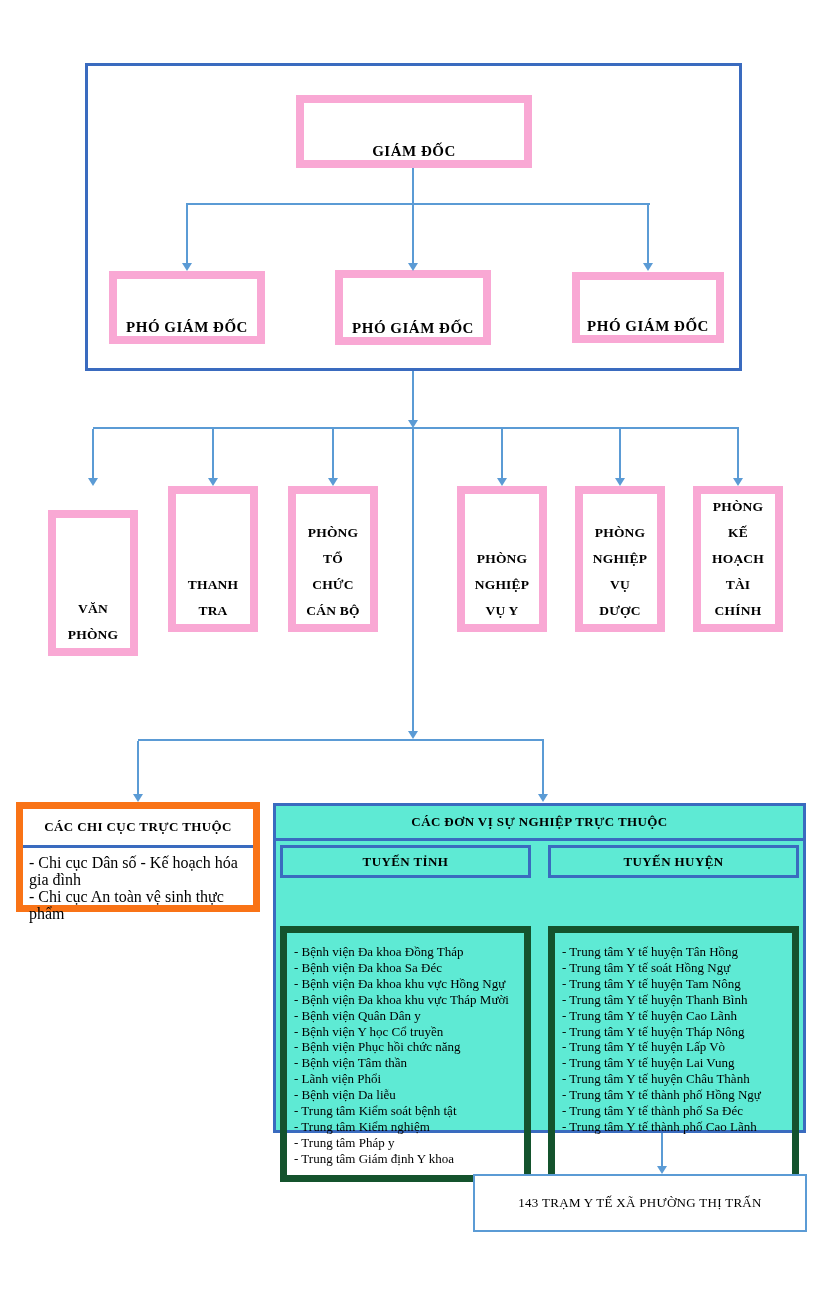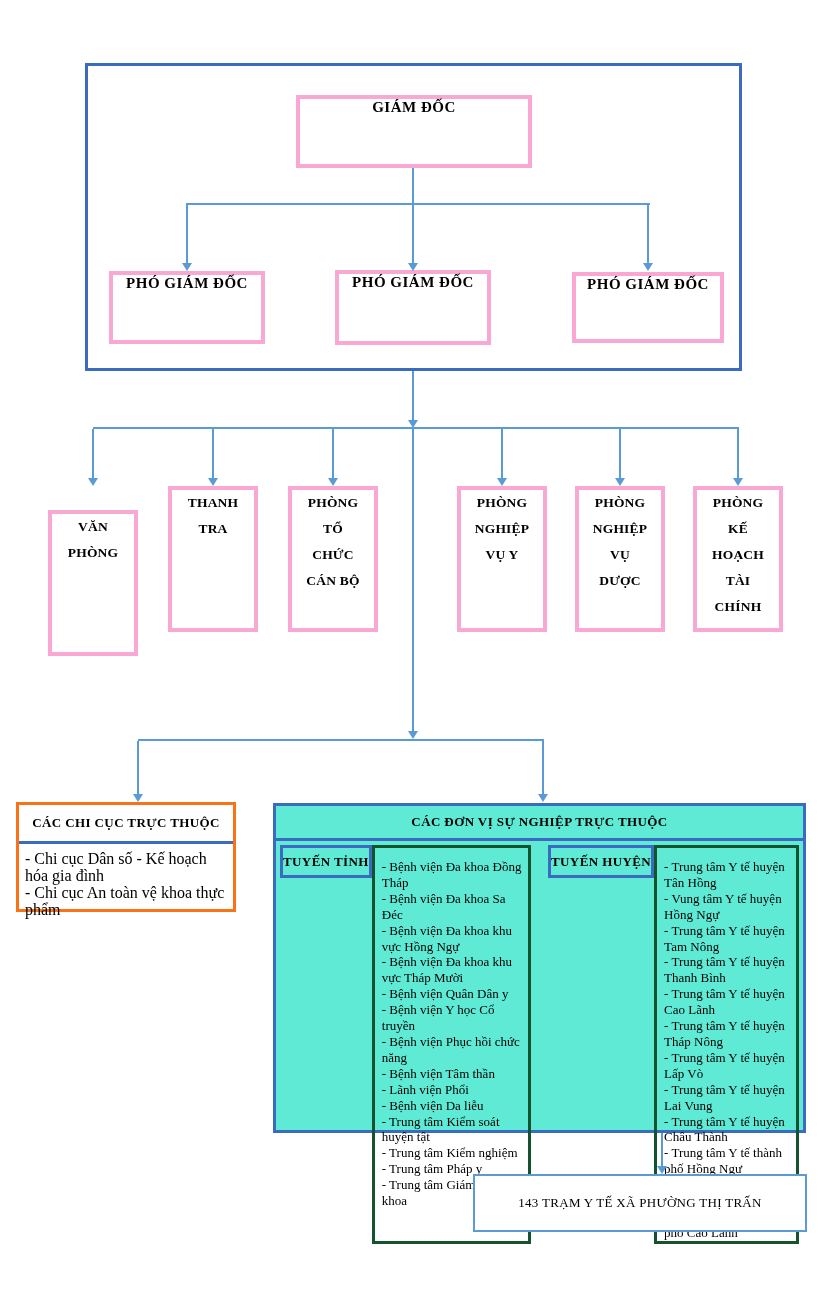--- a/index.html
+++ b/index.html
@@ -1,56 +1,56 @@
 <!DOCTYPE html>
 <html><head>
 <meta charset="utf-8">
 <style>
   * { margin:0; padding:0; box-sizing:border-box; }
   html,body { background:#ffffff; }
   body { font-family:"Liberation Serif","DejaVu Serif",serif; color:#000; }
   .canvas { position:relative; width:820px; height:1300px; background:#fff; overflow:hidden; }
 
   
-  .box { position:absolute; border:4px solid #f9a8d4; background:#fff;
-         display:flex; align-items:flex-start; justify-content:center;
+  .box { position:absolute; border:8px solid #f9a8d4; background:#fff;
+         display:flex; align-items:flex-end; justify-content:center;
          text-align:center; font-weight:bold; }
   .title-box { font-size:15px; letter-spacing:.5px; }
   .dept-box  { font-size:13.5px; line-height:26px; white-space:pre-line; letter-spacing:.2px; }
 
   
   .cline { position:absolute; background:#5b9bd5; }
   .arrow { position:absolute; width:0; height:0;
            border-left:5px solid transparent; border-right:5px solid transparent;
            border-top:8px solid #5b9bd5; }
 
   
   .outer-rect { position:absolute; border:3px solid #3a6bbf; background:transparent; }
 
   
-  .cc-box { position:absolute; left:16px; top:802px; width:220px; height:110px;
-            border:3px solid #f97316; background:#fff; }
+  .cc-box { position:absolute; left:16px; top:802px; width:244px; height:110px;
+            border:7px solid #f97316; background:#fff; }
   .cc-header { height:39px; border-bottom:3px solid #3a6bbf; display:flex;
                align-items:center; justify-content:center; font-weight:bold;
                font-size:13px; letter-spacing:.4px; }
   .cc-body { padding:6px 4px 0 6px; font-size:16px; line-height:17px; }
 
   
   .dv-box { position:absolute; left:273px; top:803px; width:533px; height:330px;
             border:3px solid #3a6bbf; background:#5eead4; display:flex; flex-direction:column; }
   .dv-header { height:35px; border-bottom:3px solid #3a6bbf; display:flex;
                align-items:center; justify-content:center; font-weight:bold;
                font-size:13px; letter-spacing:.4px; flex:0 0 auto; }
   .dv-row { flex:1; display:flex; gap:17px; padding:4px; }
-  .dv-col { flex:1; display:flex; flex-direction:row; }
+  .dv-col { flex:1; display:flex; flex-direction:column; }
   .dv-col-header { border:3px solid #3a6bbf; height:33px; display:flex; flex:0 0 auto;
                    align-items:center; justify-content:center; font-weight:bold;
                    font-size:13px; letter-spacing:.4px; margin-bottom:4px; }
-  .dv-col-list { border:3px solid #14532d; flex:1; padding:11px 4px 0 7px;
-                 font-size:13px; line-height:15.9px; overflow:hidden; }
+  .dv-col-list { border:7px solid #14532d; flex:1; padding:11px 4px 8px 7px;
+                 font-size:13px; line-height:15.9px; overflow:hidden;margin-top:44px; }
 
   
   .tram-box { position:absolute; left:473px; top:1174px; width:334px; height:58px;
               border:2px solid #5b9bd5; background:#fff; display:flex;
               align-items:center; justify-content:center; font-weight:normal;
               font-size:13px; letter-spacing:.3px; }
 </style>
 </head>
 <body>
 
@@ -135,51 +135,51 @@
   <div class="cline" style="left:138px;top:739px;width:406px;height:2px;"></div>
   <div class="cline" style="left:137px;top:741px;width:2px;height:53px;"></div>
   <div class="cline" style="left:542px;top:741px;width:2px;height:53px;"></div>
   <div class="arrow" style="left:133px;top:794px;"></div>
   <div class="arrow" style="left:538px;top:794px;"></div>
 
   <div class="cc-box">
     <div class="cc-header">CÁC CHI CỤC TRỰC THUỘC</div>
     <div class="cc-body">
         <div>- Chi cục Dân số - Kế hoạch hóa gia đình</div>
-        <div>- Chi cục An toàn vệ khoa thực phẩm</div>
+        <div>- Chi cục An toàn vệ sinh thực phẩm</div>
       </div>
   </div>
 
   <div class="dv-box">
     <div class="dv-header">CÁC ĐƠN VỊ SỰ NGHIỆP TRỰC THUỘC</div>
     <div class="dv-row">
       <div class="dv-col">
         <div class="dv-col-header">TUYẾN TỈNH</div>
         <div class="dv-col-list">
             <div>- Bệnh viện Đa khoa Đồng Tháp</div>
             <div>- Bệnh viện Đa khoa Sa Đéc</div>
             <div>- Bệnh viện Đa khoa khu vực Hồng Ngự</div>
             <div>- Bệnh viện Đa khoa khu vực Tháp Mười</div>
             <div>- Bệnh viện Quân Dân y</div>
             <div>- Bệnh viện Y học Cổ truyền</div>
             <div>- Bệnh viện Phục hồi chức năng</div>
             <div>- Bệnh viện Tâm thần</div>
             <div>- Lãnh viện Phổi</div>
             <div>- Bệnh viện Da liễu</div>
-            <div>- Trung tâm Kiểm soát huyện tật</div>
+            <div>- Trung tâm Kiểm soát bệnh tật</div>
             <div>- Trung tâm Kiểm nghiệm</div>
             <div>- Trung tâm Pháp y</div>
             <div>- Trung tâm Giám định Y khoa</div>
           </div>
       </div>
       <div class="dv-col">
         <div class="dv-col-header">TUYẾN HUYỆN</div>
         <div class="dv-col-list">
             <div>- Trung tâm Y tế huyện Tân Hồng</div>
-            <div>- Vung tâm Y tế huyện Hồng Ngự</div>
+            <div>- Trung tâm Y tế soát Hồng Ngự</div>
             <div>- Trung tâm Y tế huyện Tam Nông</div>
             <div>- Trung tâm Y tế huyện Thanh Bình</div>
             <div>- Trung tâm Y tế huyện Cao Lãnh</div>
             <div>- Trung tâm Y tế huyện Tháp Nông</div>
             <div>- Trung tâm Y tế huyện Lấp Vò</div>
             <div>- Trung tâm Y tế huyện Lai Vung</div>
             <div>- Trung tâm Y tế huyện Châu Thành</div>
             <div>- Trung tâm Y tế thành phố Hồng Ngự</div>
             <div>- Trung tâm Y tế thành phố Sa Đéc</div>
             <div>- Trung tâm Y tế thành phố Cao Lãnh</div>

